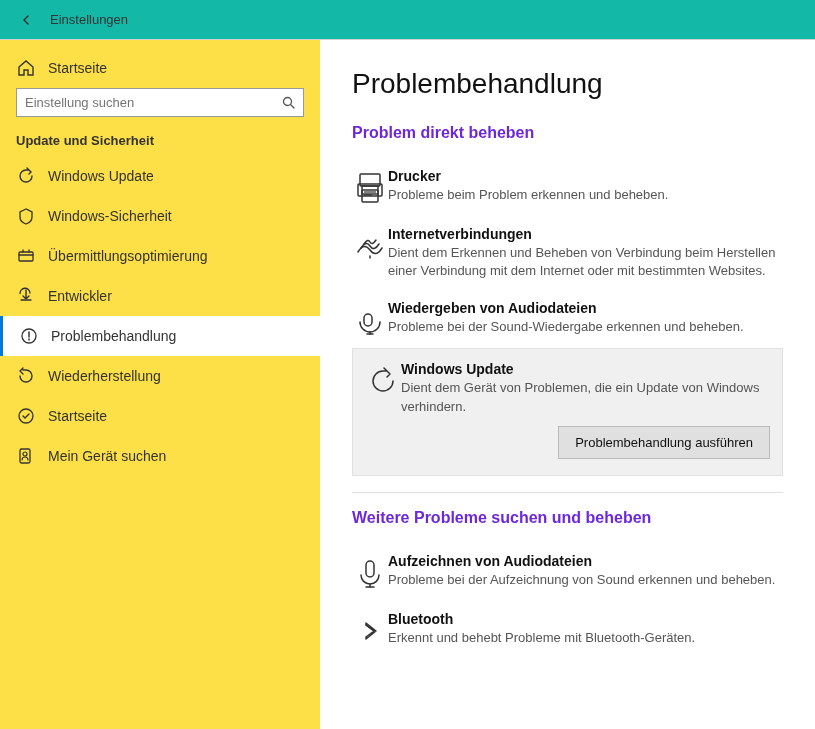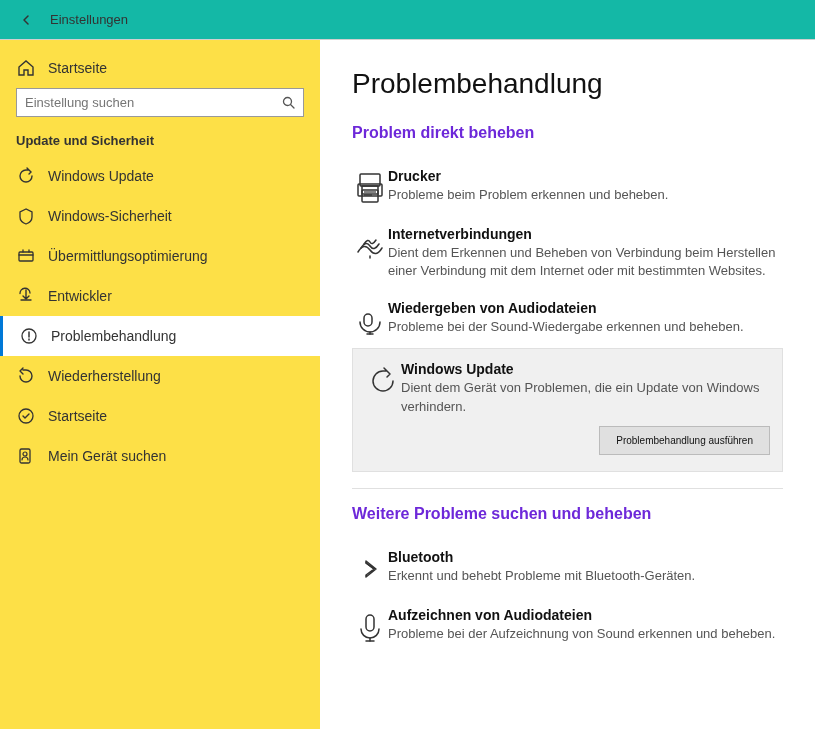--- a/index.html
+++ b/index.html
@@ -183,21 +183,21 @@
 
     .run-button {
       display: flex;
       justify-content: flex-end;
       padding: 10px 0 4px 0;
     }
     .run-button button {
       background: #e0e0e0;
       border: 1px solid #bbb;
       padding: 8px 16px;
-      font-size: 10px;
+      font-size: 13px;
       font-family: 'Segoe UI', sans-serif;
       cursor: pointer;
       color: #111;
     }
 
     .divider {
       height: 1px;
       background: #e0e0e0;
       margin: 16px 0;
     }
@@ -393,39 +393,39 @@
       </div>
     </div>
 
     <div class="divider"></div>
 
     <div class="section-title">Weitere Probleme suchen und beheben</div>
 
     <div class="item-row">
       <div class="item-icon">
         <svg width="32" height="32" viewBox="0 0 32 32" fill="none">
-          <path d="M12 22l8-6-8-6V8l10 8-10 8v-2z" stroke="#333" stroke-width="1.5" stroke-linecap="round" stroke-linejoin="round" fill="none"></path>
-          <path d="M12 10l8 6" stroke="#333" stroke-width="1.5" stroke-linecap="round"></path>
-        </svg>
-      </div>
-      <div class="item-text">
-        <div class="item-title">Bluetooth</div>
-        <div class="item-desc">Erkennt und behebt Probleme mit Bluetooth-Geräten.</div>
-      </div>
-    </div>
-
-    <div class="item-row">
-      <div class="item-icon">
-        <svg width="32" height="32" viewBox="0 0 32 32" fill="none">
           <rect x="12" y="4" width="8" height="16" rx="4" stroke="#333" stroke-width="1.5" fill="none"></rect>
           <path d="M7 18a9 9 0 0 0 18 0" stroke="#333" stroke-width="1.5" fill="none" stroke-linecap="round"></path>
           <line x1="16" y1="27" x2="16" y2="30" stroke="#333" stroke-width="1.5" stroke-linecap="round"></line>
           <line x1="12" y1="30" x2="20" y2="30" stroke="#333" stroke-width="1.5" stroke-linecap="round"></line>
         </svg>
       </div>
       <div class="item-text">
         <div class="item-title">Aufzeichnen von Audiodateien</div>
         <div class="item-desc">Probleme bei der Aufzeichnung von Sound erkennen und beheben.</div>
       </div>
     </div>
 
+    <div class="item-row">
+      <div class="item-icon">
+        <svg width="32" height="32" viewBox="0 0 32 32" fill="none">
+          <path d="M12 22l8-6-8-6V8l10 8-10 8v-2z" stroke="#333" stroke-width="1.5" stroke-linecap="round" stroke-linejoin="round" fill="none"></path>
+          <path d="M12 10l8 6" stroke="#333" stroke-width="1.5" stroke-linecap="round"></path>
+        </svg>
+      </div>
+      <div class="item-text">
+        <div class="item-title">Bluetooth</div>
+        <div class="item-desc">Erkennt und behebt Probleme mit Bluetooth-Geräten.</div>
+      </div>
+    </div>
+
   </div>
 </div>
 
 </body></html>

